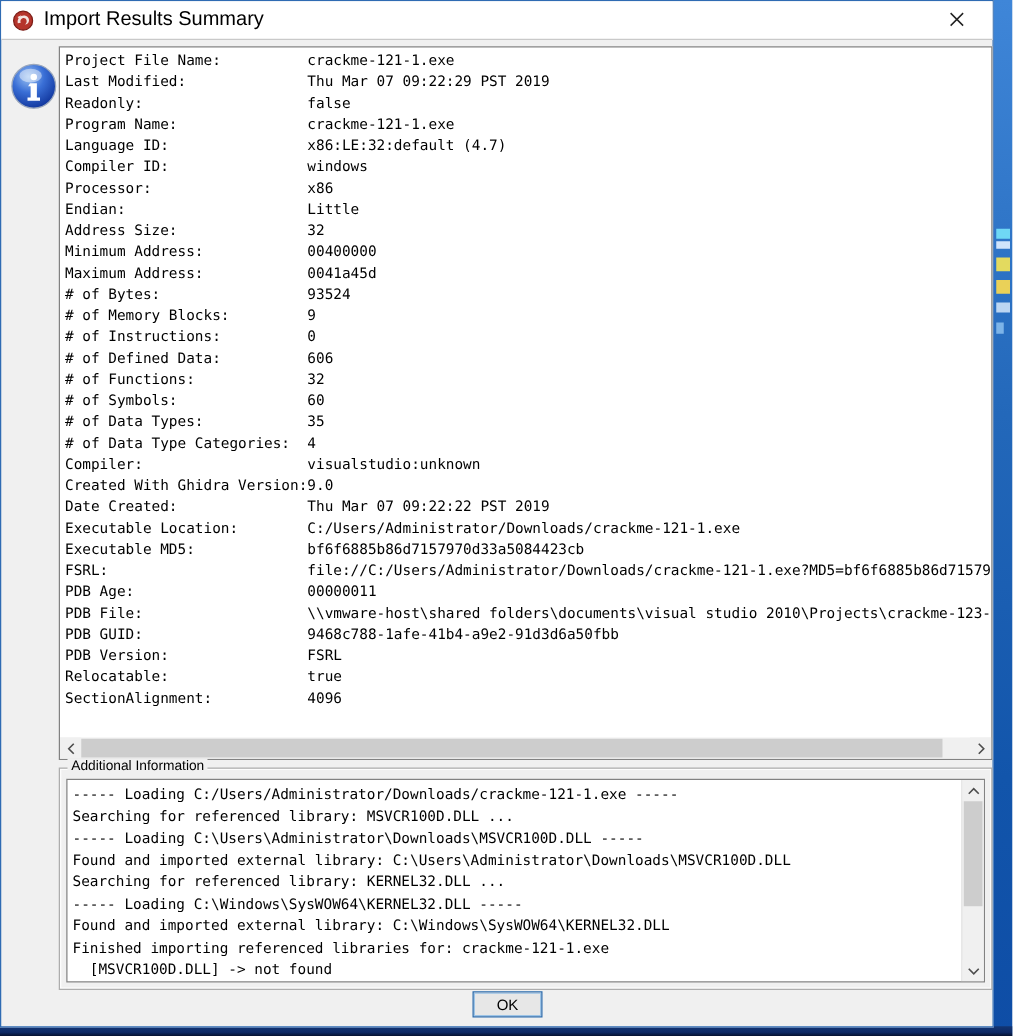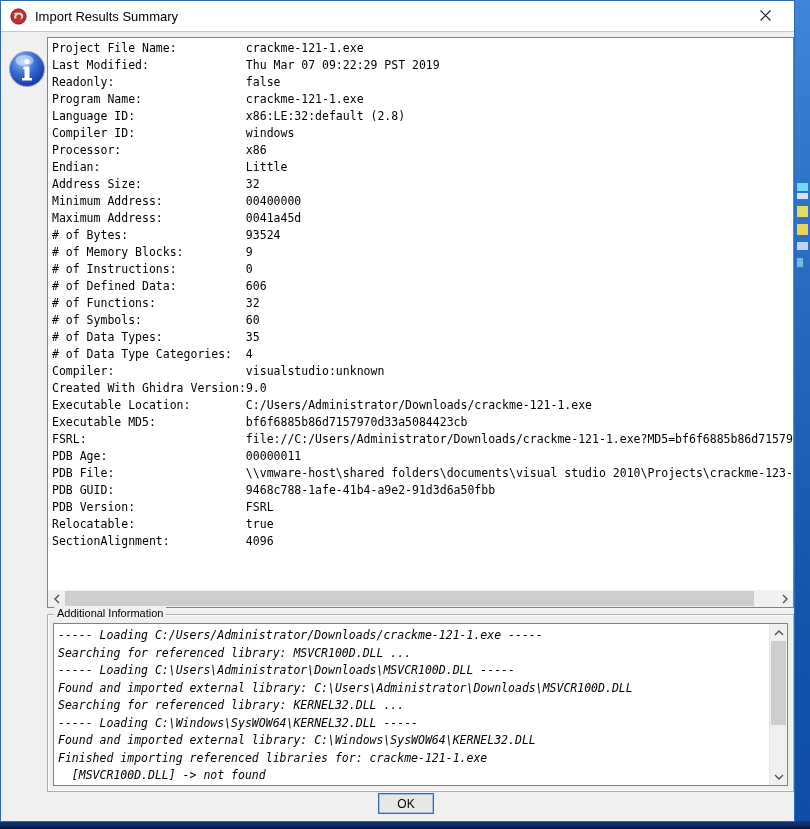--- a/index.html
+++ b/index.html
@@ -16,21 +16,21 @@
   .bg-bottom{position:absolute;left:0;top:821px;width:810px;height:8px;
     background:linear-gradient(180deg,#123573 0%,#0d2a66 60%,#04102c 100%);}
 
   
   .dialog{position:absolute;left:0;top:0;width:795px;height:822px;background:#f0f0f0;
     border:1px solid #2f6bb3;box-sizing:border-box;}
 
   .titlebar{position:absolute;left:0;top:0;right:0;height:30px;background:#ffffff;
     border-bottom:1px solid #c9c9c9;display:flex;align-items:center;}
   .app-icon{width:17px;height:17px;margin-left:9px;flex:0 0 auto;}
-  .title{margin-left:8px;font-size:13px;color:#000;white-space:nowrap;}
+  .title{margin-left:8px;font-size:16px;color:#000;white-space:nowrap;}
   .close-btn{position:absolute;right:12px;top:0;width:34px;height:29px;
     display:flex;align-items:center;justify-content:center;background:transparent;}
 
   .info-icon{position:absolute;left:7px;top:49px;width:38px;height:38px;}
 
   
   .summary-panel{position:absolute;left:46px;top:36px;width:747px;height:571px;
     background:#ffffff;border:1px solid #828282;box-sizing:border-box;overflow:hidden;}
   .summary-rows{position:absolute;left:0;top:0;right:0;bottom:17px;overflow:hidden;
     padding:2px 0 0 4px;
@@ -47,21 +47,21 @@
   .hs-left{left:0;top:0;}
   .hs-right{right:0;top:0;}
   .hs-thumb{position:absolute;left:17px;top:1px;height:15px;width:calc(100% - 56px);background:#cdcdcd;}
 
   
   .groupbox{position:absolute;left:46px;top:613px;width:747px;height:178px;
     border:1px solid #adadad;box-shadow:inset 0 0 0 1px #fdfdfd;box-sizing:border-box;padding-left:40px;}
   .group-label{position:absolute;left:6px;top:-8px;background:#f0f0f0;padding:0 3px;
     font-size:11px;color:#000;white-space:nowrap;}
   .logarea{position:absolute;left:5px;top:8px;right:5px;bottom:5px;background:#ffffff;
-    border:1px solid #828282;overflow:hidden;font-style:italic;}
+    border:1px solid #828282;overflow:hidden;}
   .loglines{position:absolute;left:0;top:0;right:17px;bottom:0;overflow:hidden;
     padding:3px 0 0 4px;
     font-family:"DejaVu Sans Mono","Liberation Mono",monospace;
     font-size:11.5px;line-height:17.5px;color:#000;white-space:pre;}
   .vscroll{position:absolute;right:0;top:0;bottom:0;width:17px;background:#f0f0f0;
     border-left:1px solid #e4e4e4;}
   .vs-up{left:0;top:0;}
   .vs-down{left:0;bottom:0;top:auto;}
   .vs-thumb{position:absolute;left:1px;top:17px;width:15px;height:84px;background:#cdcdcd;}
 
@@ -113,37 +113,38 @@
     <circle cx="19" cy="11.5" r="2.6" fill="#ffffff"></circle>
     <path d="M15.5 16.5 h5.5 v11.5 h2.5 v2.5 h-10 v-2.5 h2.5 v-9 h-2 z" fill="#ffffff" transform="translate(0.5,0)"></path>
   </svg>
 
   <div class="summary-panel">
     <div class="summary-rows">
         <div class="srow"><span class="lbl">Project File Name:</span><span class="val">crackme-121-1.exe</span></div>
         <div class="srow"><span class="lbl">Last Modified:</span><span class="val">Thu Mar 07 09:22:29 PST 2019</span></div>
         <div class="srow"><span class="lbl">Readonly:</span><span class="val">false</span></div>
         <div class="srow"><span class="lbl">Program Name:</span><span class="val">crackme-121-1.exe</span></div>
-        <div class="srow"><span class="lbl">Language ID:</span><span class="val">x86:LE:32:default (2.8)</span></div>
+        <div class="srow"><span class="lbl">Language ID:</span><span class="val">x86:LE:32:default (4.7)</span></div>
         <div class="srow"><span class="lbl">Compiler ID:</span><span class="val">windows</span></div>
         <div class="srow"><span class="lbl">Processor:</span><span class="val">x86</span></div>
         <div class="srow"><span class="lbl">Endian:</span><span class="val">Little</span></div>
         <div class="srow"><span class="lbl">Address Size:</span><span class="val">32</span></div>
         <div class="srow"><span class="lbl">Minimum Address:</span><span class="val">00400000</span></div>
         <div class="srow"><span class="lbl">Maximum Address:</span><span class="val">0041a45d</span></div>
         <div class="srow"><span class="lbl"># of Bytes:</span><span class="val">93524</span></div>
         <div class="srow"><span class="lbl"># of Memory Blocks:</span><span class="val">9</span></div>
         <div class="srow"><span class="lbl"># of Instructions:</span><span class="val">0</span></div>
         <div class="srow"><span class="lbl"># of Defined Data:</span><span class="val">606</span></div>
         <div class="srow"><span class="lbl"># of Functions:</span><span class="val">32</span></div>
         <div class="srow"><span class="lbl"># of Symbols:</span><span class="val">60</span></div>
         <div class="srow"><span class="lbl"># of Data Types:</span><span class="val">35</span></div>
         <div class="srow"><span class="lbl"># of Data Type Categories:</span><span class="val">4</span></div>
         <div class="srow"><span class="lbl">Compiler:</span><span class="val">visualstudio:unknown</span></div>
         <div class="srow"><span class="lbl">Created With Ghidra Version:</span><span class="val">9.0</span></div>
+        <div class="srow"><span class="lbl">Date Created:</span><span class="val">Thu Mar 07 09:22:22 PST 2019</span></div>
         <div class="srow"><span class="lbl">Executable Location:</span><span class="val">C:/Users/Administrator/Downloads/crackme-121-1.exe</span></div>
         <div class="srow"><span class="lbl">Executable MD5:</span><span class="val">bf6f6885b86d7157970d33a5084423cb</span></div>
         <div class="srow"><span class="lbl">FSRL:</span><span class="val">file://C:/Users/Administrator/Downloads/crackme-121-1.exe?MD5=bf6f6885b86d71579</span></div>
         <div class="srow"><span class="lbl">PDB Age:</span><span class="val">00000011</span></div>
         <div class="srow"><span class="lbl">PDB File:</span><span class="val">\\vmware-host\shared folders\documents\visual studio 2010\Projects\crackme-123-</span></div>
         <div class="srow"><span class="lbl">PDB GUID:</span><span class="val">9468c788-1afe-41b4-a9e2-91d3d6a50fbb</span></div>
         <div class="srow"><span class="lbl">PDB Version:</span><span class="val">FSRL</span></div>
         <div class="srow"><span class="lbl">Relocatable:</span><span class="val">true</span></div>
         <div class="srow"><span class="lbl">SectionAlignment:</span><span class="val">4096</span></div>
       </div>

